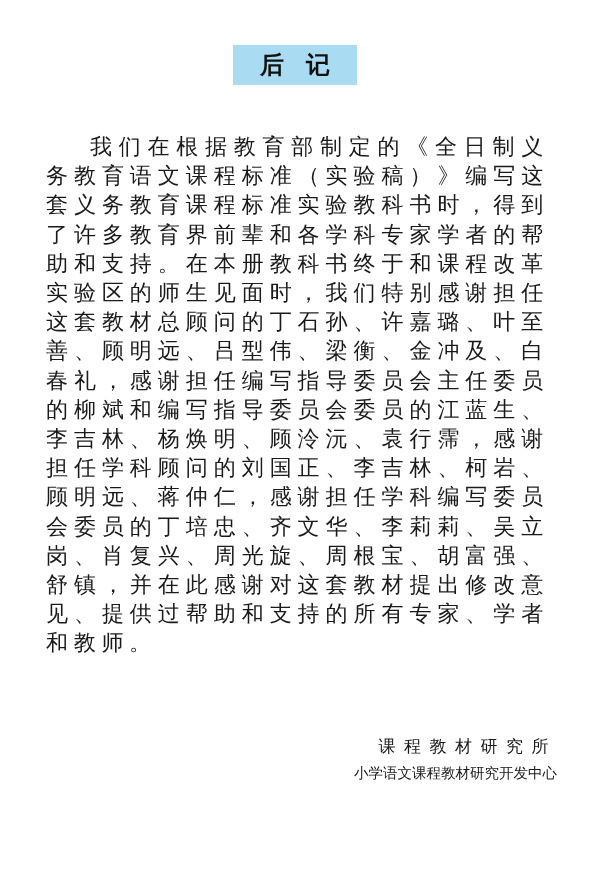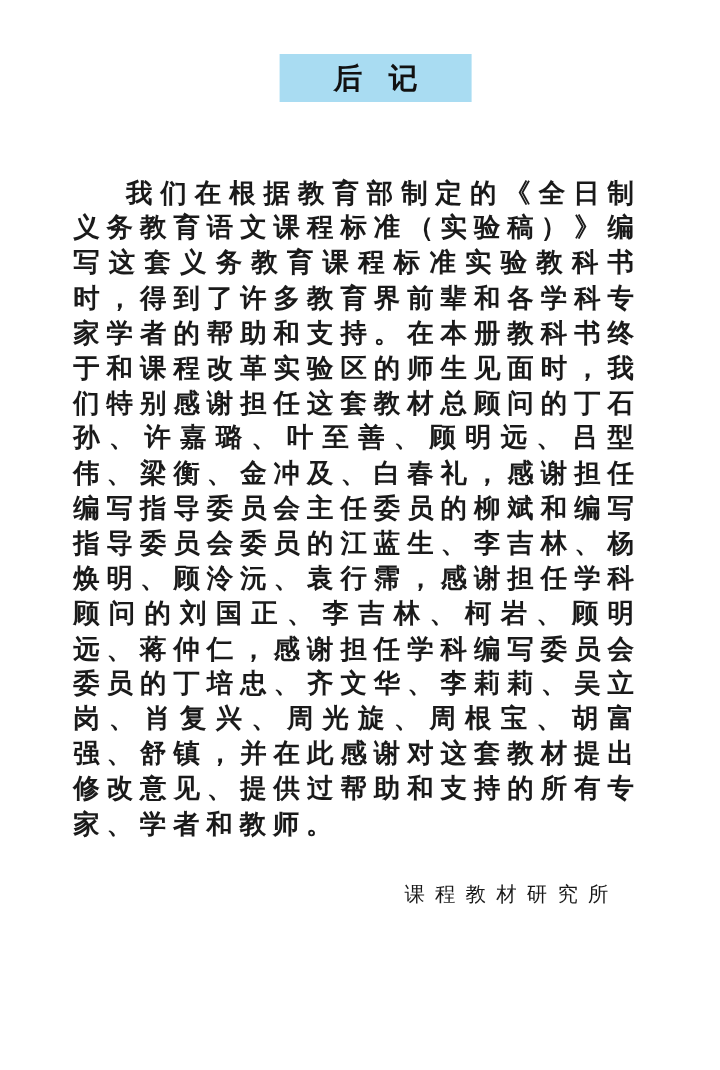--- a/index.html
+++ b/index.html
@@ -19,21 +19,21 @@
       position: absolute;
       left: 0; top: 0;
       width: 600px;
       height: 892px;
       background: #ffffff;
     }
     .title-box {
       position: absolute;
       left: 233px;
       top: 45px;
-      width: 160px;
+      width: 124px;
       height: 40px;
       background: #a9dcf2;
       display: flex;
       align-items: center;
       justify-content: center;
     }
     .title-text {
       font-family: "DejaVu Sans", "Liberation Sans", sans-serif;
       font-weight: bold;
       font-size: 24px;
@@ -46,33 +46,33 @@
       left: 45px;
       top: 131px;
       width: 505px;
       font-size: 22px;
       line-height: 29.2px;
       letter-spacing: 5.7px;
       text-align: justify;
       color: #1a1a1a;
     }
     .body-text p {
-      margin: 16px;
+      margin: 1px;
       text-indent: 2em;
       word-break: break-all;
-      font-weight: bold;
     }
     .body-text p + p {
       margin-top: 4px;
     }
     .sign {
       position: absolute;
       left: 337px;
       top: 734px;
       width: 220px;
+      text-align: right;
     }
     .sign-line1 {
       font-size: 17px;
       letter-spacing: 8.5px;
       line-height: 24px;
       color: #1a1a1a;
       white-space: nowrap;
     }
     .sign-line2 {
       font-size: 14.5px;
@@ -90,14 +90,15 @@
   <div class="title-box">
     <span class="title-text">后记</span>
   </div>
 
   <div class="body-text">
     <p>我们在根据教育部制定的《全日制义务教育语文课程标准（实验稿）》编写这套义务教育课程标准实验教科书时，得到了许多教育界前辈和各学科专家学者的帮助和支持。在本册教科书终于和课程改革实验区的师生见面时，我们特别感谢担任这套教材总顾问的丁石孙、许嘉璐、叶至善、顾明远、吕型伟、梁衡、金冲及、白春礼，感谢担任编写指导委员会主任委员的柳斌和编写指导委员会委员的江蓝生、李吉林、杨焕明、顾泠沅、袁行霈，感谢担任学科顾问的刘国正、李吉林、柯岩、顾明远、蒋仲仁，感谢担任学科编写委员会委员的丁培忠、齐文华、李莉莉、吴立岗、肖复兴、周光旋、周根宝、胡富强、舒镇，并在此感谢对这套教材提出修改意见、提供过帮助和支持的所有专家、学者和教师。</p>
   </div>
 
   <div class="sign">
     <div class="sign-line1">课程教材研究所</div>
+    <div class="sign-line2">小学语文课程教材研究开发中心</div>
   </div>
 </div>
 
 </body></html>

